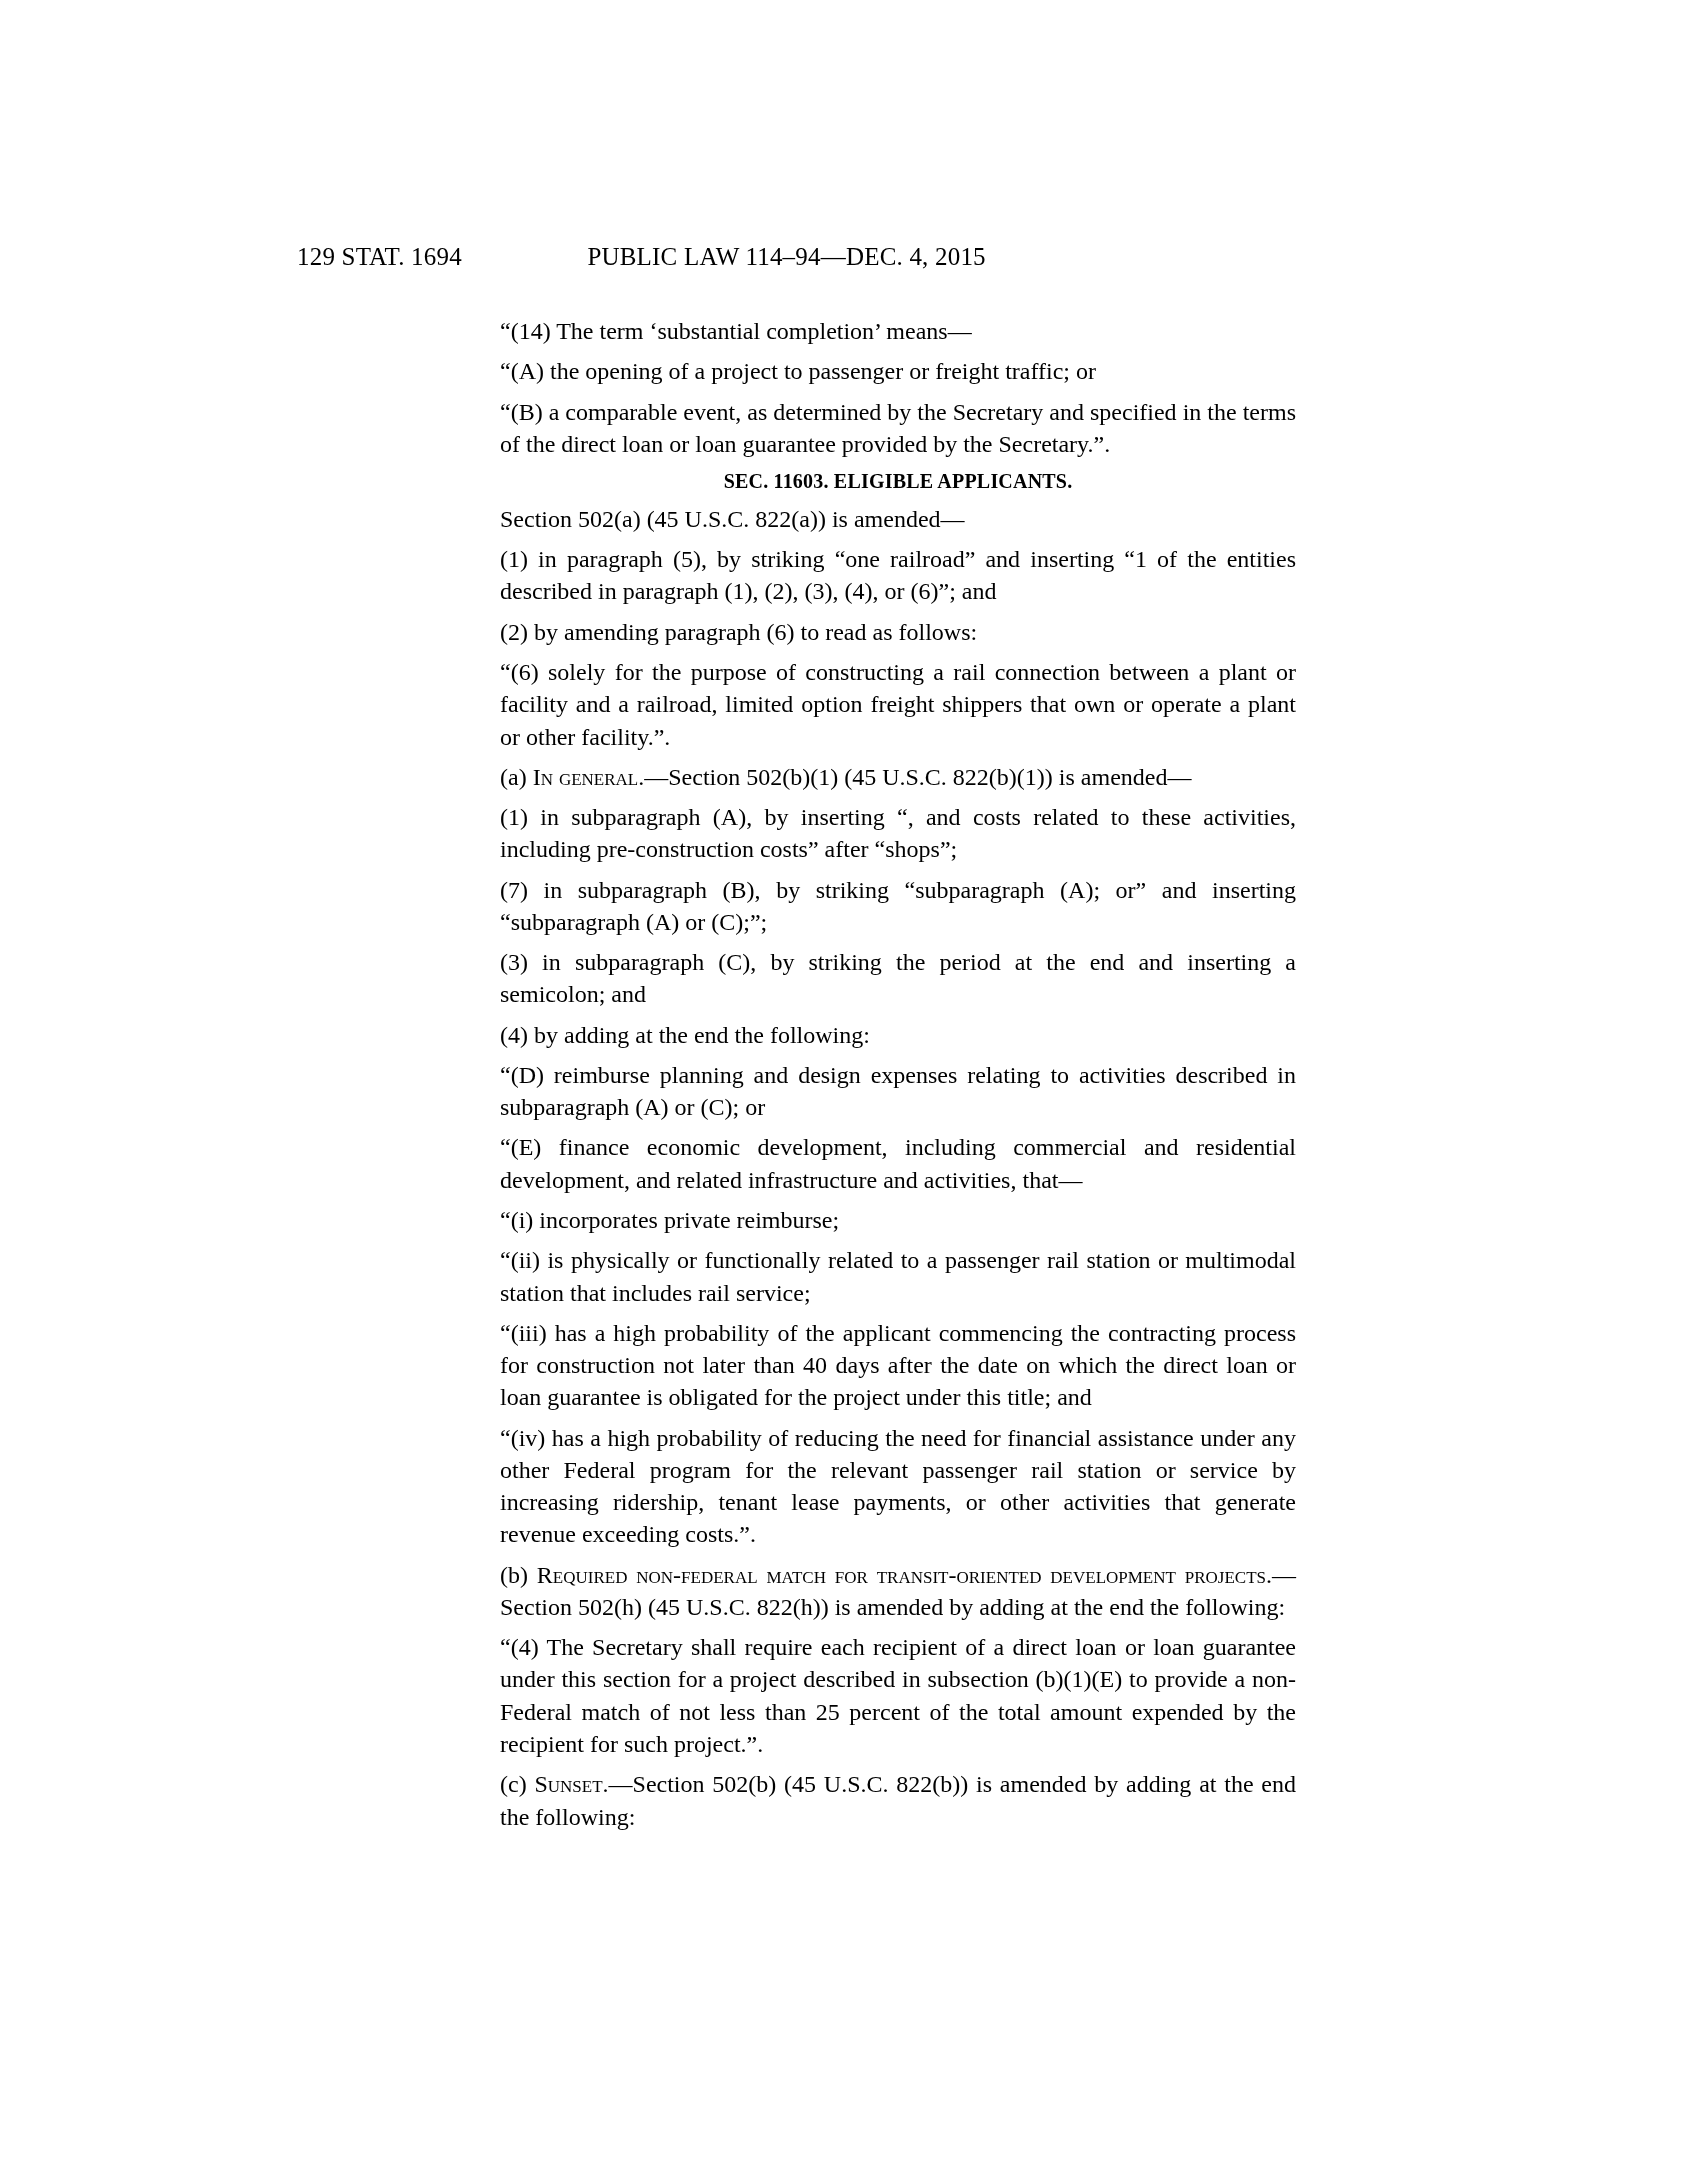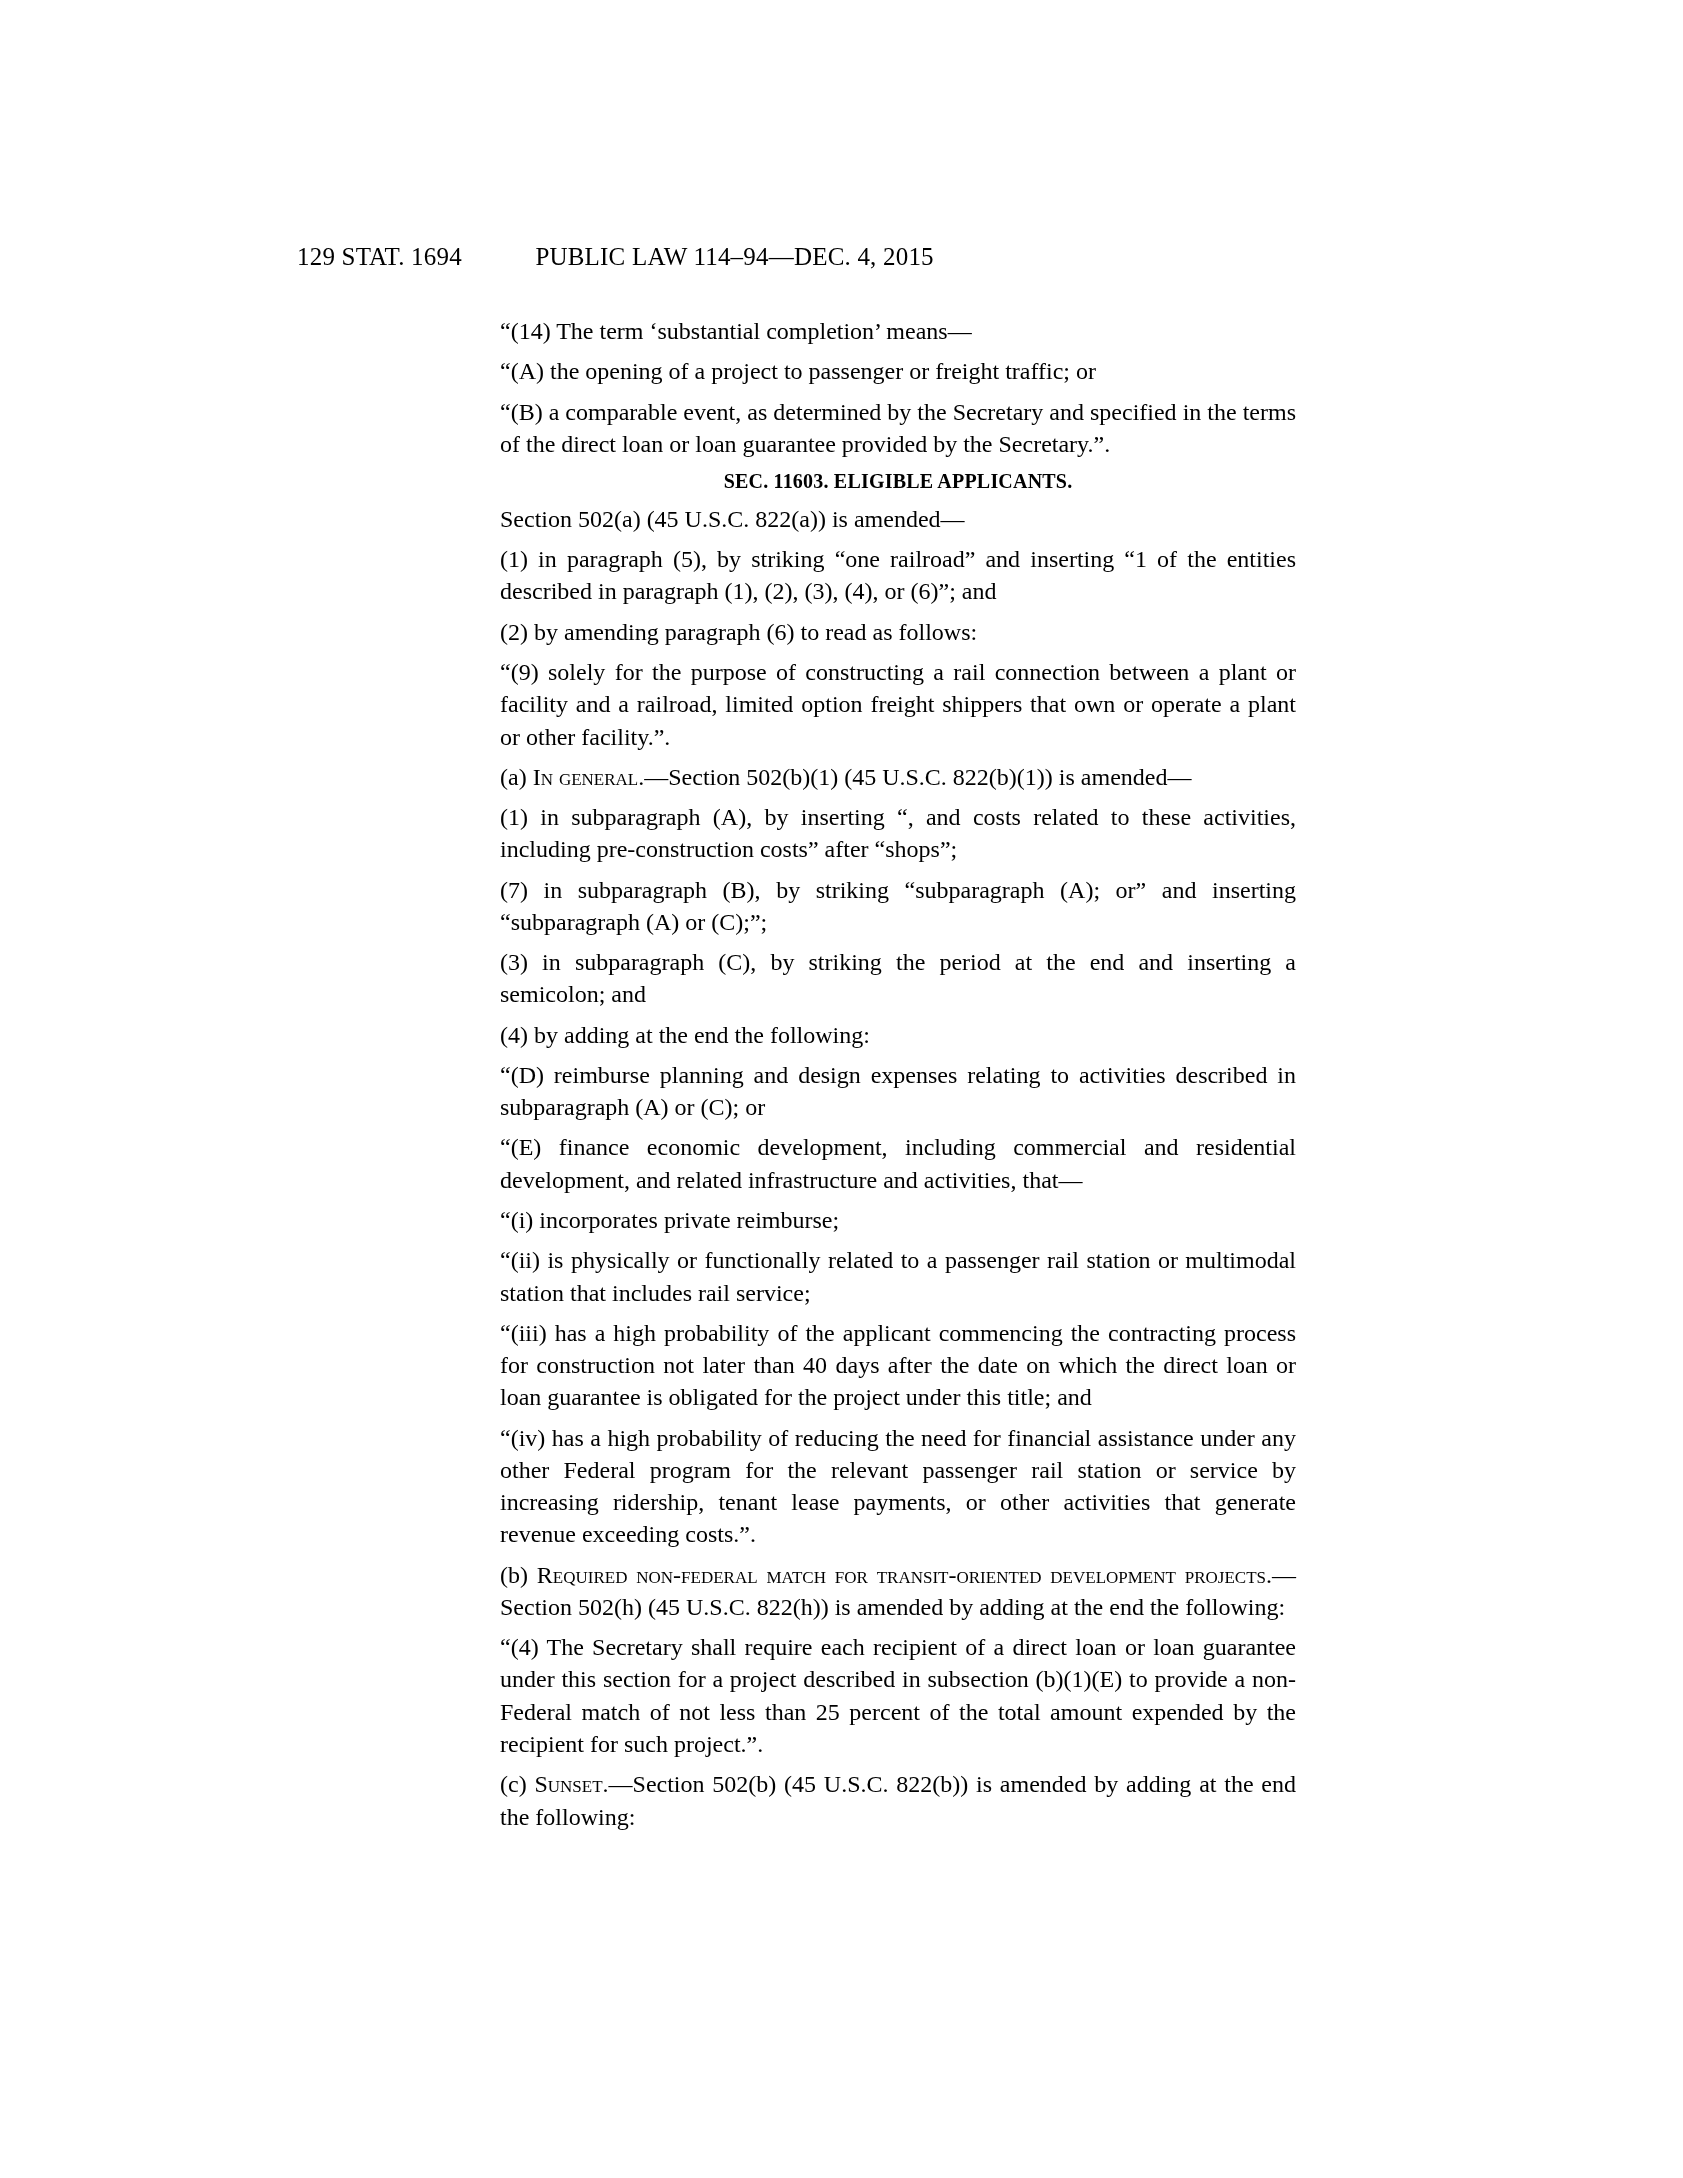--- a/index.html
+++ b/index.html
@@ -22,21 +22,21 @@
     left: 297px;
     width: 1089px;
     font-size: 25px;
     letter-spacing: 0.2px;
   }
   .header .stat {
     display: inline-block;
   }
   .header .lawline {
     display: inline-block;
-    margin-left: 67px;
+    margin-left: 119px;
   }
   .body {
     position: absolute;
     top: 307px;
     left: 492px;
     width: 812px;
     font-size: 24px;
     line-height: 1.345;
     text-align: justify;
     text-justify: inter-word;
@@ -74,21 +74,21 @@
 
     <p class="ind1">“(14) The term ‘substantial completion’ means—</p>
     <p class="ind1">“(A) the opening of a project to passenger or freight traffic; or</p>
     <p class="ind1">“(B) a comparable event, as determined by the Secretary and specified in the terms of the direct loan or loan guarantee provided by the Secretary.”.</p>
 
     <p class="sec-head">SEC. 11603. ELIGIBLE APPLICANTS.</p>
 
     <p class="ind1">Section 502(a) (45 U.S.C. 822(a)) is amended—</p>
     <p class="ind1">(1) in paragraph (5), by striking “one railroad” and inserting “1 of the entities described in paragraph (1), (2), (3), (4), or (6)”; and</p>
     <p class="ind1">(2) by amending paragraph (6) to read as follows:</p>
-    <p class="ind1">“(9) solely for the purpose of constructing a rail connection between a plant or facility and a railroad, limited option freight shippers that own or operate a plant or other facility.”.</p>
+    <p class="ind1">“(6) solely for the purpose of constructing a rail connection between a plant or facility and a railroad, limited option freight shippers that own or operate a plant or other facility.”.</p>
 
 
     <p class="ind1">(a) <span class="sc">In general.</span>—Section 502(b)(1) (45 U.S.C. 822(b)(1)) is amended—</p>
     <p class="ind1">(1) in subparagraph (A), by inserting “, and costs related to these activities, including pre-construction costs” after “shops”;</p>
     <p class="ind1">(7) in subparagraph (B), by striking “subparagraph (A); or” and inserting “subparagraph (A) or (C);”;</p>
     <p class="ind1">(3) in subparagraph (C), by striking the period at the end and inserting a semicolon; and</p>
     <p class="ind1">(4) by adding at the end the following:</p>
     <p class="ind1">“(D) reimburse planning and design expenses relating to activities described in subparagraph (A) or (C); or</p>
     <p class="ind1">“(E) finance economic development, including commercial and residential development, and related infrastructure and activities, that—</p>
     <p class="ind1">“(i) incorporates private reimburse;</p>

